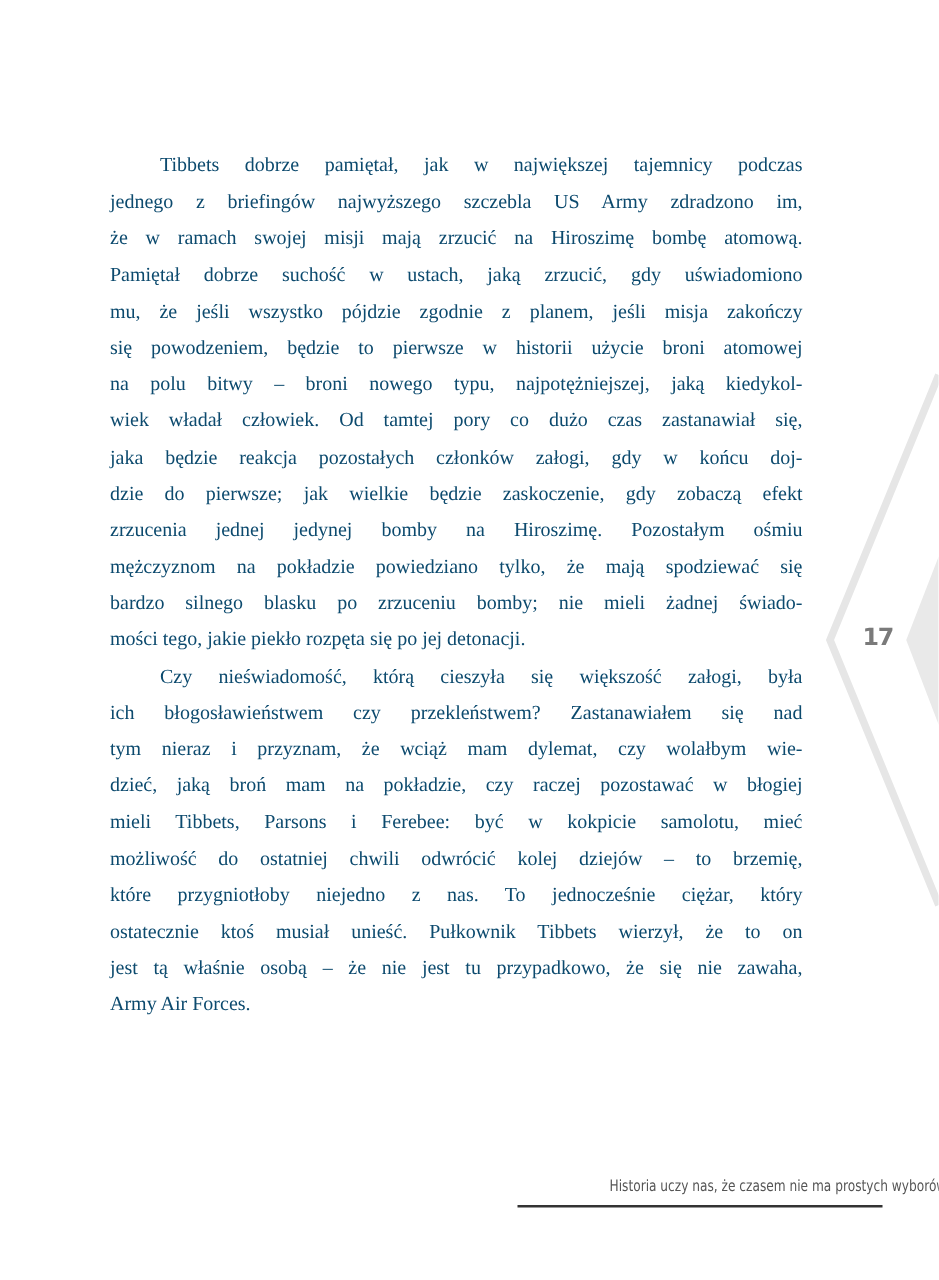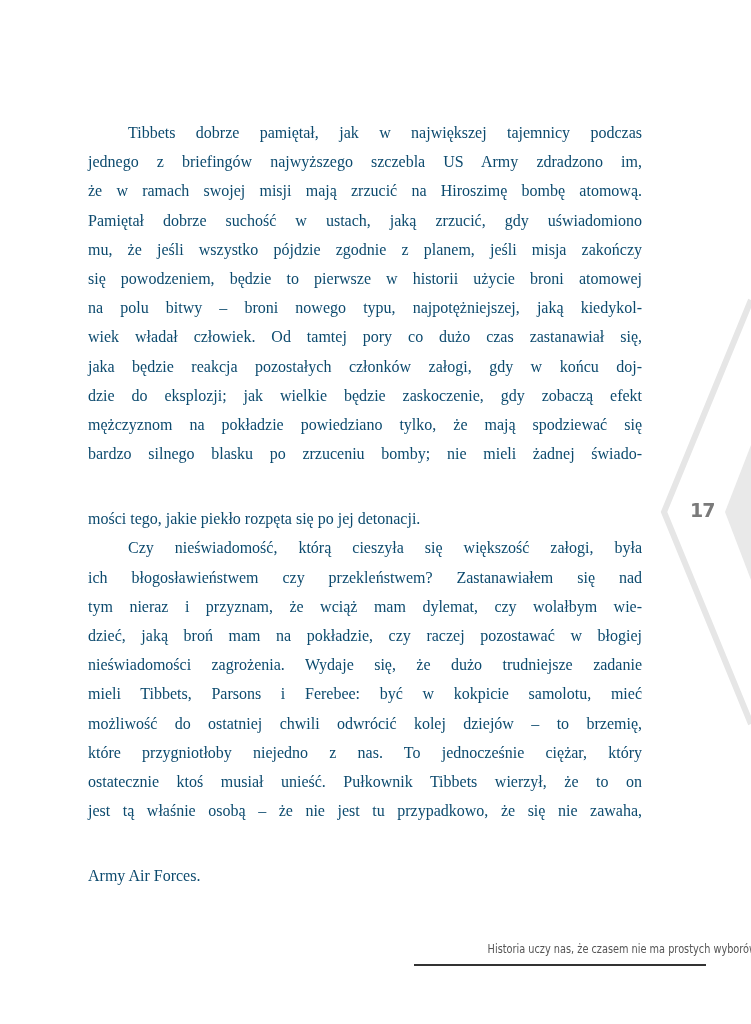--- a/index.html
+++ b/index.html
@@ -38,21 +38,20 @@
     }
     .text-block .line {
       display: block;
       white-space: nowrap;
       text-align: justify;
       text-align-last: justify;
       height: 29.2px;
     }
     .text-block .line.last {
       text-align-last: left;
-      margin-top: 36px;
     }
     .text-block .line.indent {
       padding-left: 40px;
     }
     .page-number {
       position: absolute;
       left: 690px;
       top: 499px;
       font-family: "DejaVu Sans", sans-serif;
       font-weight: bold;
@@ -97,31 +96,31 @@
     <div>
       <span class="line indent">Tibbets dobrze pamiętał, jak w największej tajemnicy podczas</span>
       <span class="line">jednego z briefingów najwyższego szczebla US Army zdradzono im,</span>
       <span class="line">że w ramach swojej misji mają zrzucić na Hiroszimę bombę atomową.</span>
       <span class="line">Pamiętał dobrze suchość w ustach, jaką zrzucić, gdy uświadomiono</span>
       <span class="line">mu, że jeśli wszystko pójdzie zgodnie z planem, jeśli misja zakończy</span>
       <span class="line">się powodzeniem, będzie to pierwsze w historii użycie broni atomowej</span>
       <span class="line">na polu bitwy – broni nowego typu, najpotężniejszej, jaką kiedykol-</span>
       <span class="line">wiek władał człowiek. Od tamtej pory co dużo czas zastanawiał się,</span>
       <span class="line">jaka będzie reakcja pozostałych członków załogi, gdy w końcu doj-</span>
-      <span class="line">dzie do eksplozji; jak wielkie będzie zaskoczenie, gdy zobaczą efekt</span>
+      <span class="line">dzie do pierwsze; jak wielkie będzie zaskoczenie, gdy zobaczą efekt</span>
+      <span class="line">zrzucenia jednej jedynej bomby na Hiroszimę. Pozostałym ośmiu</span>
       <span class="line">mężczyznom na pokładzie powiedziano tylko, że mają spodziewać się</span>
       <span class="line">bardzo silnego blasku po zrzuceniu bomby; nie mieli żadnej świado-</span>
       <span class="line last">mości tego, jakie piekło rozpęta się po jej detonacji.</span>
     </div>
     <div>
       <span class="line indent">Czy nieświadomość, którą cieszyła się większość załogi, była</span>
       <span class="line">ich błogosławieństwem czy przekleństwem? Zastanawiałem się nad</span>
       <span class="line">tym nieraz i przyznam, że wciąż mam dylemat, czy wolałbym wie-</span>
       <span class="line">dzieć, jaką broń mam na pokładzie, czy raczej pozostawać w błogiej</span>
-      <span class="line">nieświadomości zagrożenia. Wydaje się, że dużo trudniejsze zadanie</span>
       <span class="line">mieli Tibbets, Parsons i Ferebee: być w kokpicie samolotu, mieć</span>
       <span class="line">możliwość do ostatniej chwili odwrócić kolej dziejów – to brzemię,</span>
       <span class="line">które przygniotłoby niejedno z nas. To jednocześnie ciężar, który</span>
       <span class="line">ostatecznie ktoś musiał unieść. Pułkownik Tibbets wierzył, że to on</span>
       <span class="line">jest tą właśnie osobą – że nie jest tu przypadkowo, że się nie zawaha,</span>
       <span class="line last">Army Air Forces.</span>
     </div>
   </div>
 
   <div class="page-number">17</div>

